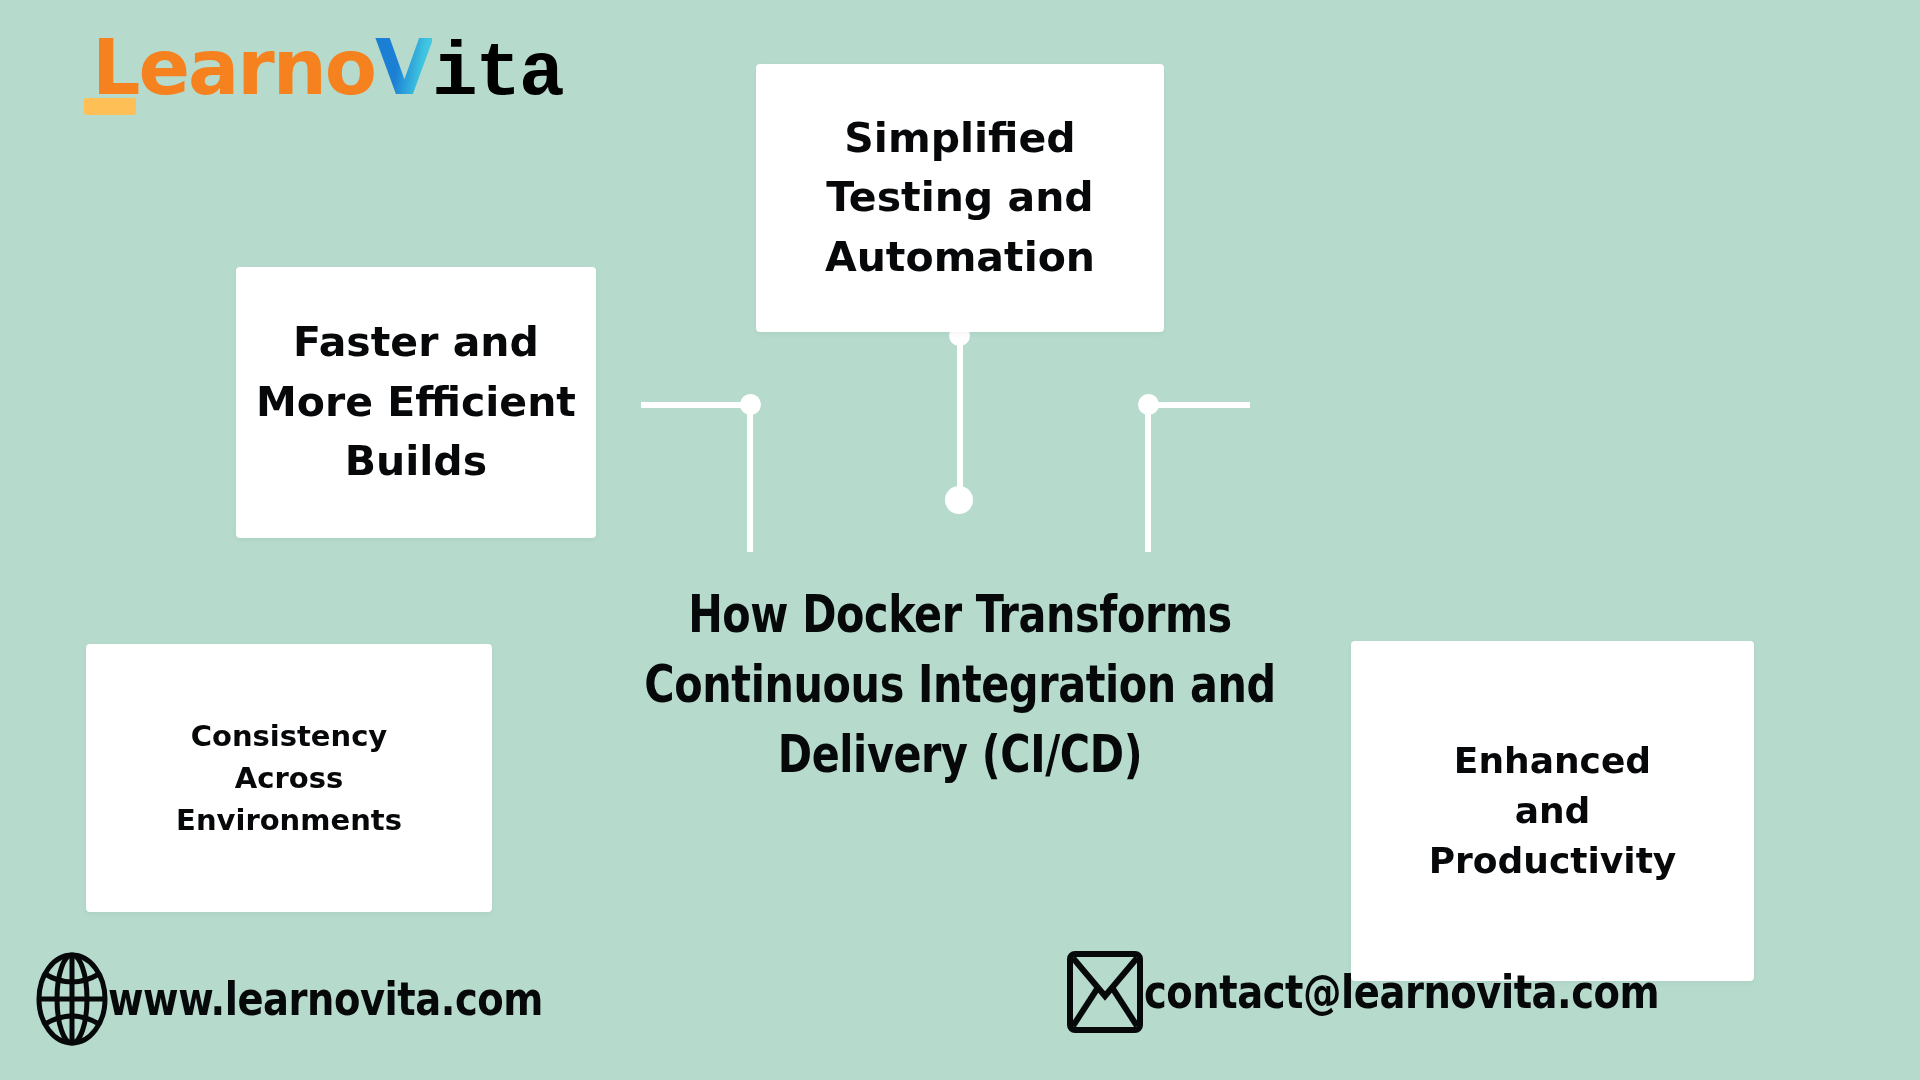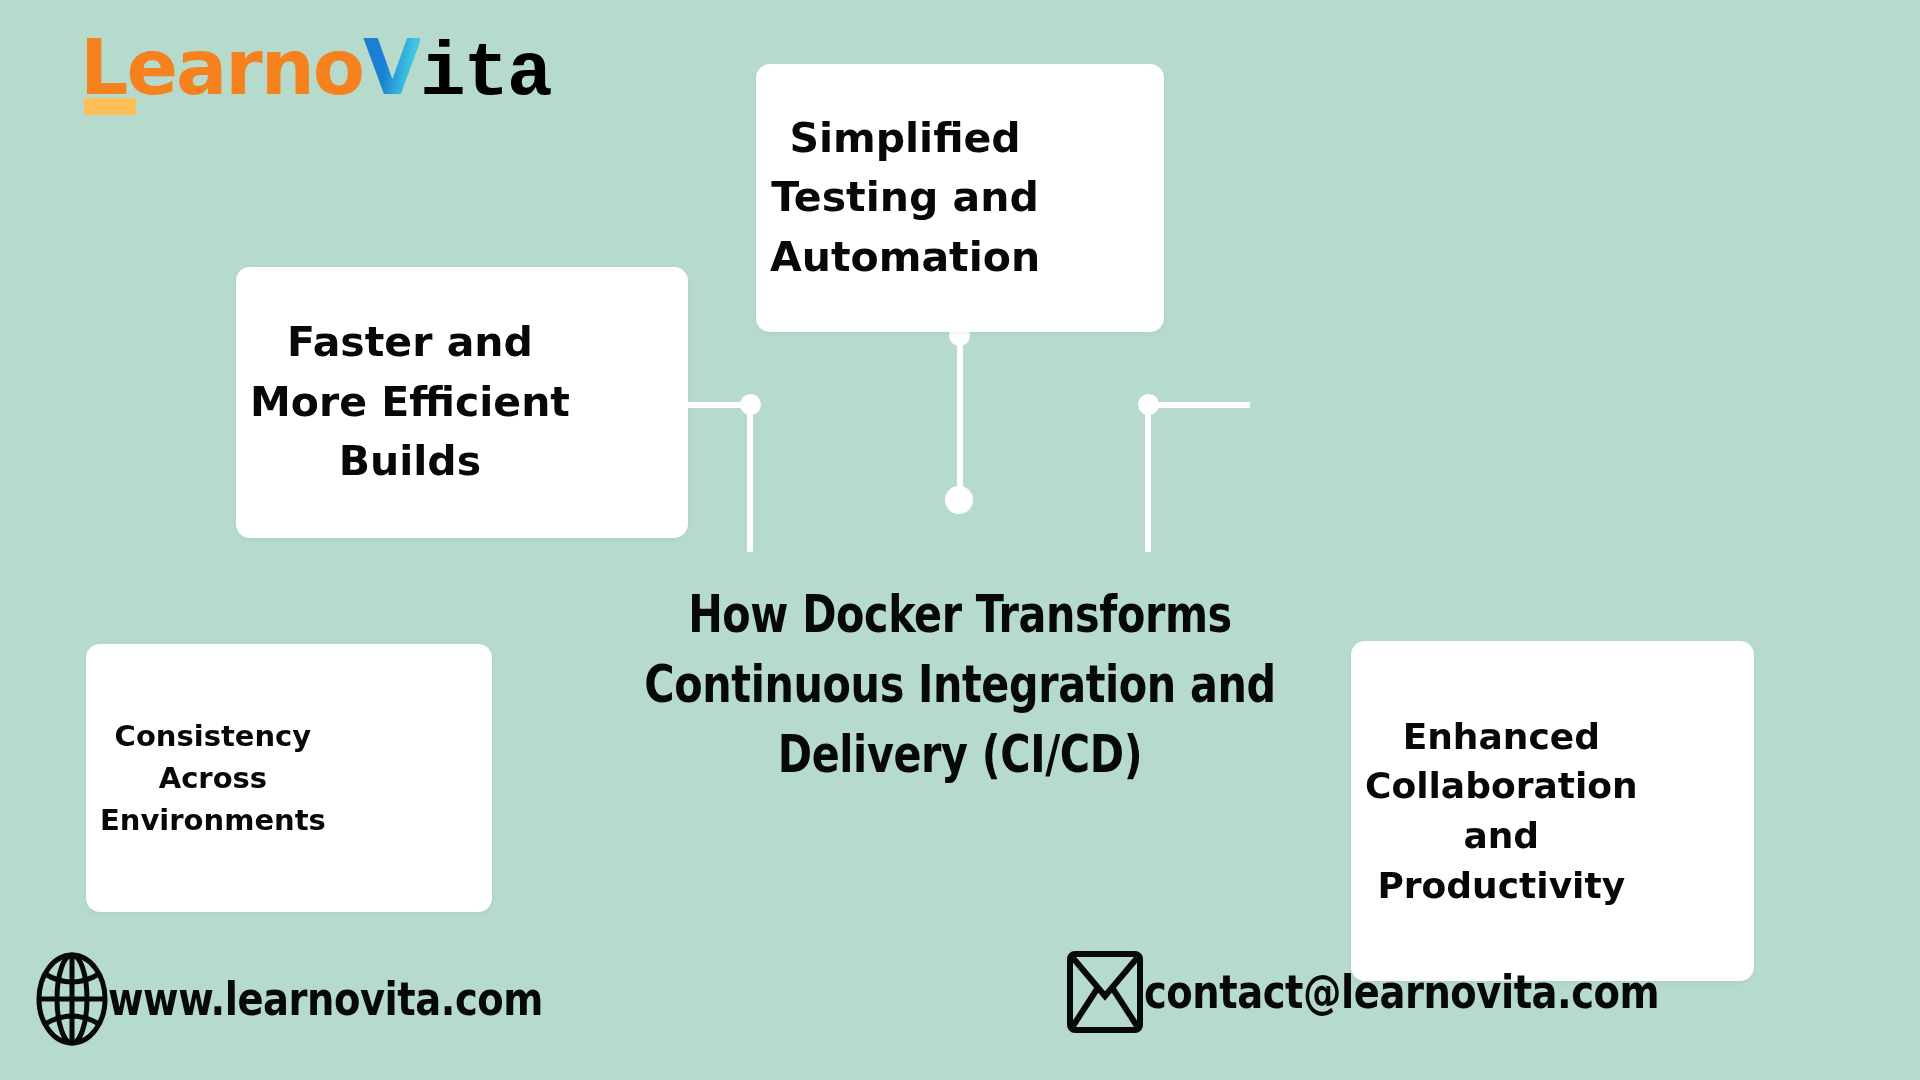--- a/index.html
+++ b/index.html
@@ -30,21 +30,21 @@
     left: 80px;
     top: 30px;
     font-family: "DejaVu Sans", sans-serif;
     font-size: 76px;
     font-weight: bold;
     letter-spacing: -2px;
     line-height: 1;
     white-space: nowrap;
     user-select: none;
   }
-  .logo .seg-learno { color: #f6821f; }
+  .logo .seg-learno { color: #f6821f; margin-left: 12px; }
   .logo .seg-v {
     background: linear-gradient(100deg, #1b7fd4 0%, #1b7fd4 40%, #3fc4e0 75%, #54d2e8 100%);
     -webkit-background-clip: text;
     background-clip: text;
     color: transparent;
   }
   .logo .seg-ita { color: #000000; font-family: Liberation Mono, monospace; }
   .logo-underline {
     position: absolute;
     left: 84px;
@@ -84,36 +84,36 @@
 
   
   .rb-h  { left: 1150px; top: 402px; width: 100px; height: 6px; }
   .rb-dot{ left: 1138px; top: 394px; width: 21px;  height: 21px; }
   .rb-v  { left: 1145px; top: 404px; width: 6px;   height: 148px; }
 
   
   .card {
     position: absolute;
     background: #ffffff;
-    border-radius: 14px;
+    border-radius: 4px;
     display: flex;
     align-items: center;
-    justify-content: flex-start;
+    justify-content: center;
     text-align: center;
     color: #07080a;
     font-family: "DejaVu Sans", sans-serif;
     font-weight: bold;
     box-shadow: 0 2px 5px rgba(0,0,0,0.05);
     padding: 10px 14px;
   }
   .card span { display: block; }
 
   
   .card-faster {
-    left: 236px; top: 267px; width: 452px; height: 271px;
+    left: 236px; top: 267px; width: 360px; height: 271px;
     font-size: 41px; line-height: 1.45;
   }
   .card-testing {
     left: 756px; top: 64px; width: 408px; height: 268px;
     font-size: 41px; line-height: 1.45;
   }
   .card-scalability {
     left: 1240px; top: 268px; width: 406px; height: 270px;
     font-size: 41px; line-height: 1.45;
   }
@@ -209,21 +209,20 @@
     <div>
       <span>Consistency</span>
       <span>Across</span>
       <span>Environments</span>
     </div>
   </div>
 
   <div class="card card-collaboration">
     <div>
       <span>Enhanced</span>
-      <span>Collaboration</span>
       <span>and</span>
       <span>Productivity</span>
     </div>
   </div>
 
   <div class="headline">
     <div>How Docker Transforms</div>
     <div>Continuous Integration and</div>
     <div>Delivery (CI/CD)</div>
   </div>

